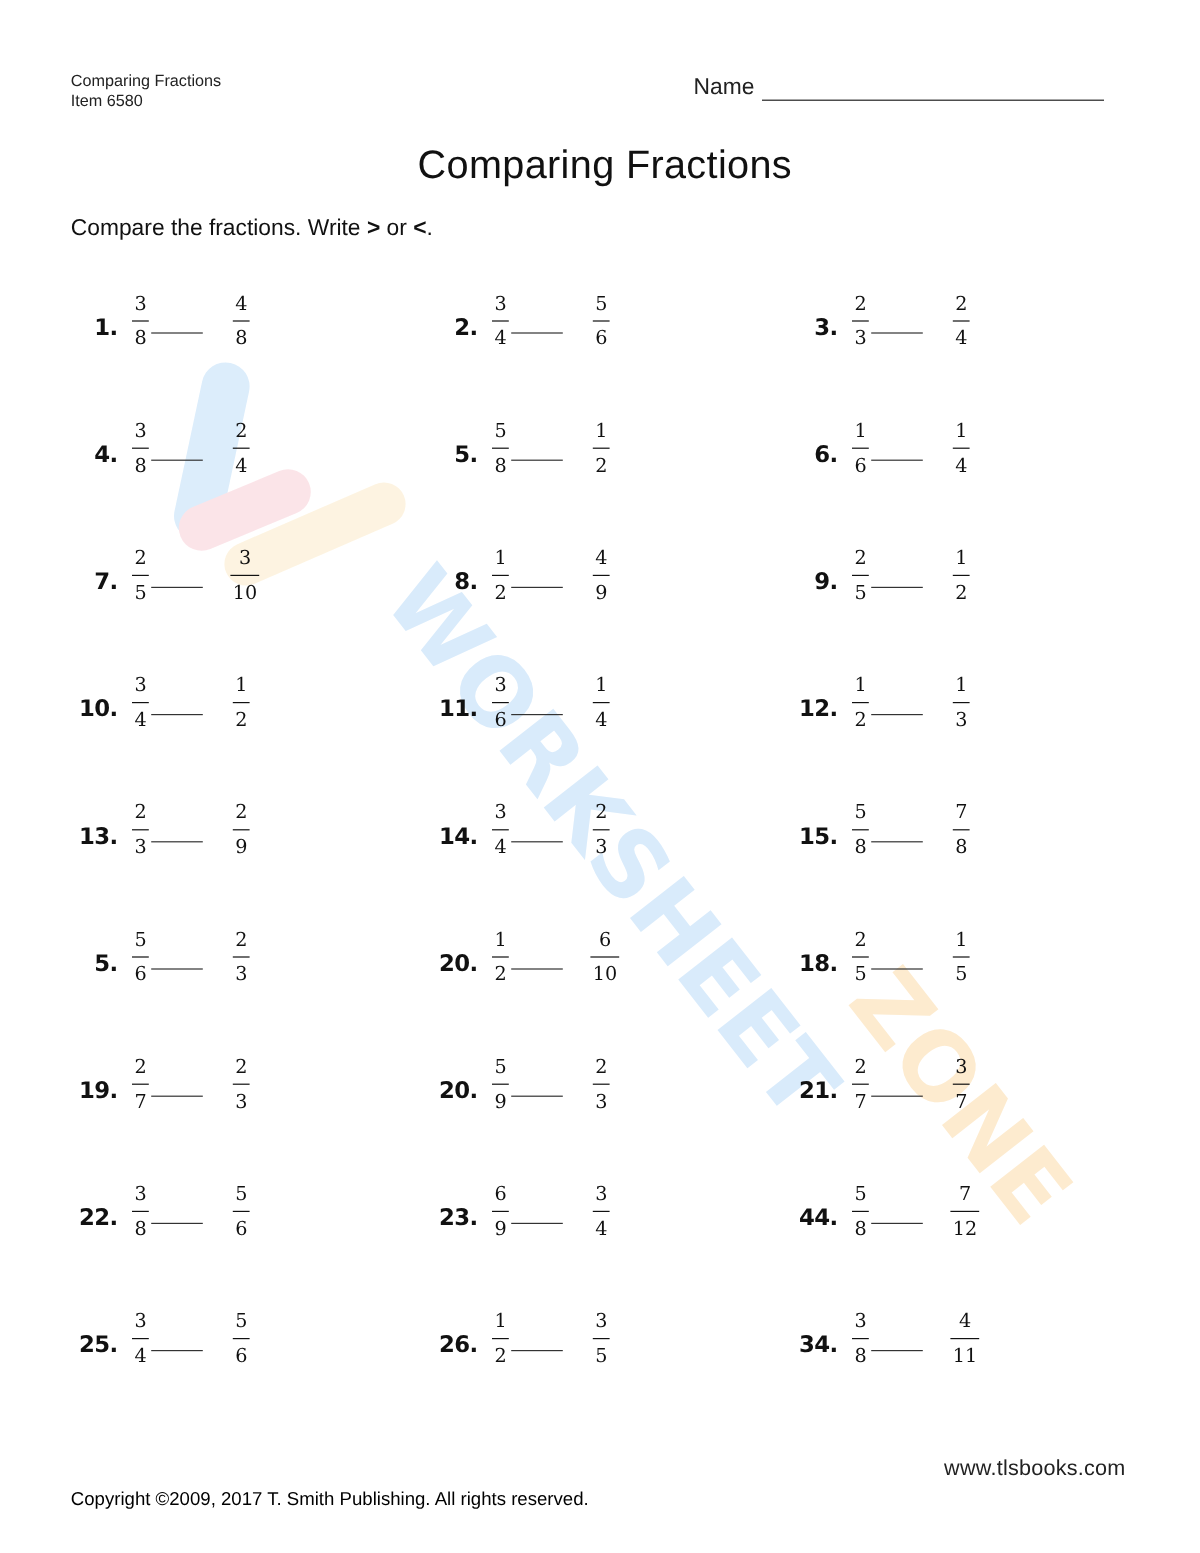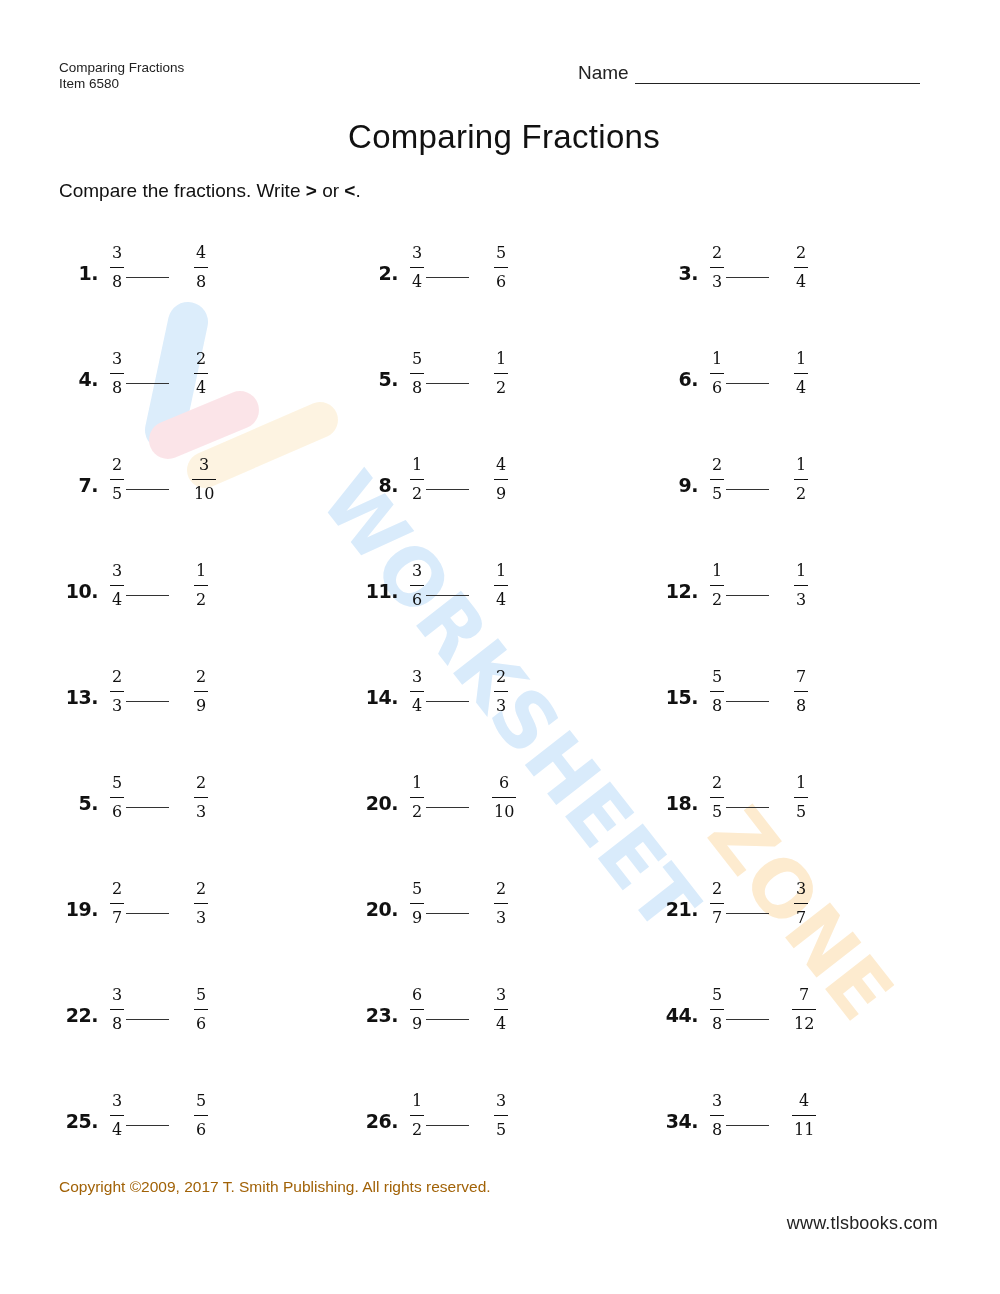--- a/index.html
+++ b/index.html
@@ -12,21 +12,21 @@
   .instr b { font-weight:bold; }
   .wm { position:absolute; left:0; top:0; width:1000px; height:1294px; pointer-events:none; z-index:0; }
   .grid { position:absolute; left:0; top:0; width:1000px; height:1294px; z-index:1; }
   .problem { position:absolute; height:60px; width:240px; }
   .pnum { position:absolute; right:calc(100% - 40px); top:19px; font-size:19px; font-weight:bold; font-family:"DejaVu Sans", sans-serif; white-space:nowrap; letter-spacing:-0.5px; }
   .frac { position:absolute; top:0; display:flex; flex-direction:column; align-items:center; font-family:"DejaVu Serif", serif; font-size:16px; line-height:20px; }
   .frac .num { padding:0 2px; }
   .frac .bar { height:0; border-top:1.8px solid #111; align-self:stretch; margin:4px 0 4px 0; }
   .frac .den { padding:0 2px; }
   .blank { position:absolute; top:34px; left:68px; width:43px; border-top:1.3px solid #333; }
-  .footer-left { position:absolute; left:59px; top:1178px; font-size:15.5px; color:#a16207;text-align:right; }
+  .footer-left { position:absolute; left:59px; top:1241px; font-size:15.5px; color:#000000;text-align:right; }
   .footer-right { position:absolute; right:62px; top:1213px; font-size:18px; color:#222; letter-spacing:0.2px; }
 </style>
 </head>
 <body>
 
 <svg class="wm" viewBox="0 0 1000 1294" xmlns="http://www.w3.org/2000/svg">
   <g opacity="0.85">
     <line x1="188" y1="322" x2="165" y2="430" stroke="#d6eafb" stroke-width="40" stroke-linecap="round"></line>
     <line x1="168" y1="440" x2="240" y2="410" stroke="#fbe0e5" stroke-width="38" stroke-linecap="round"></line>
     <line x1="205" y1="470" x2="320" y2="420" stroke="#fdf2dc" stroke-width="36" stroke-linecap="round"></line>

